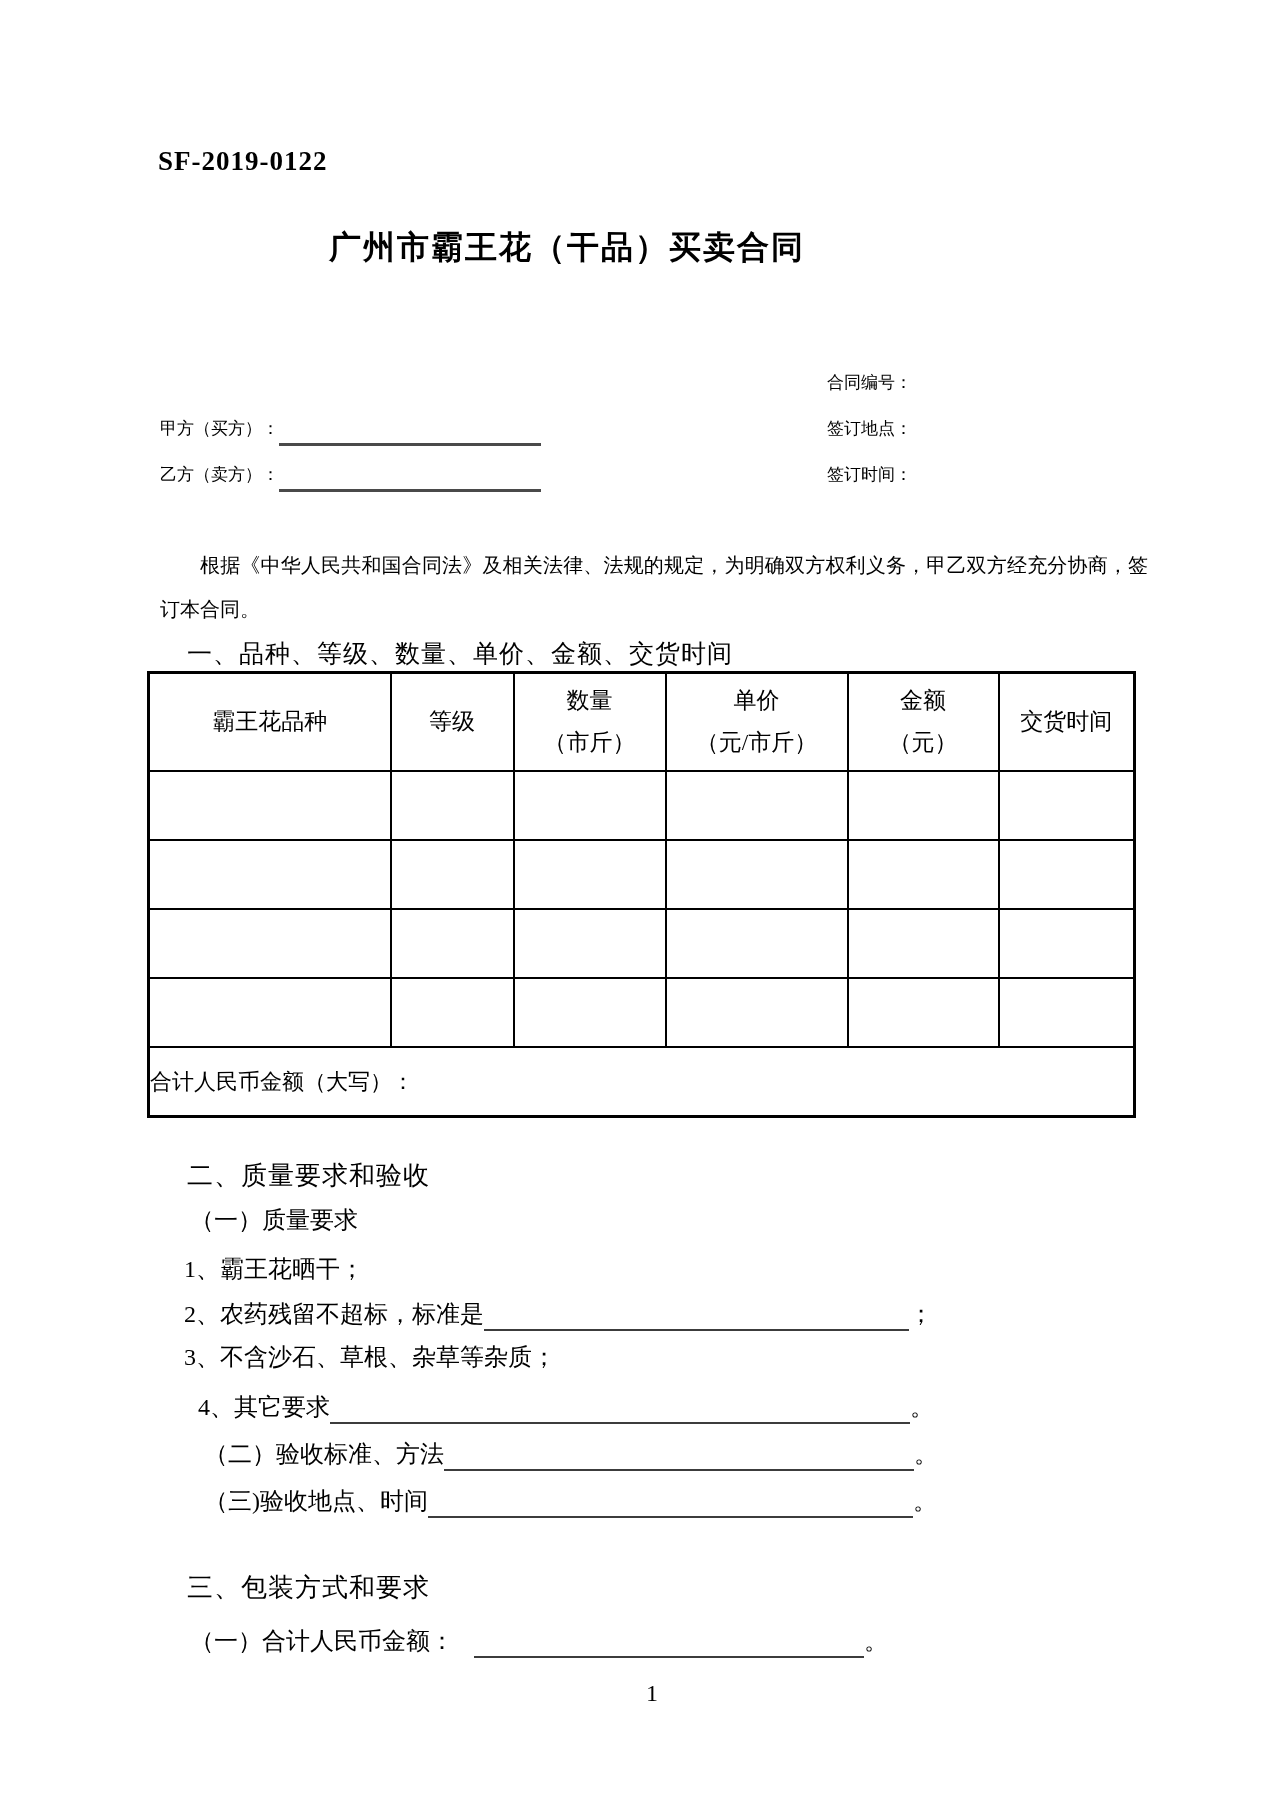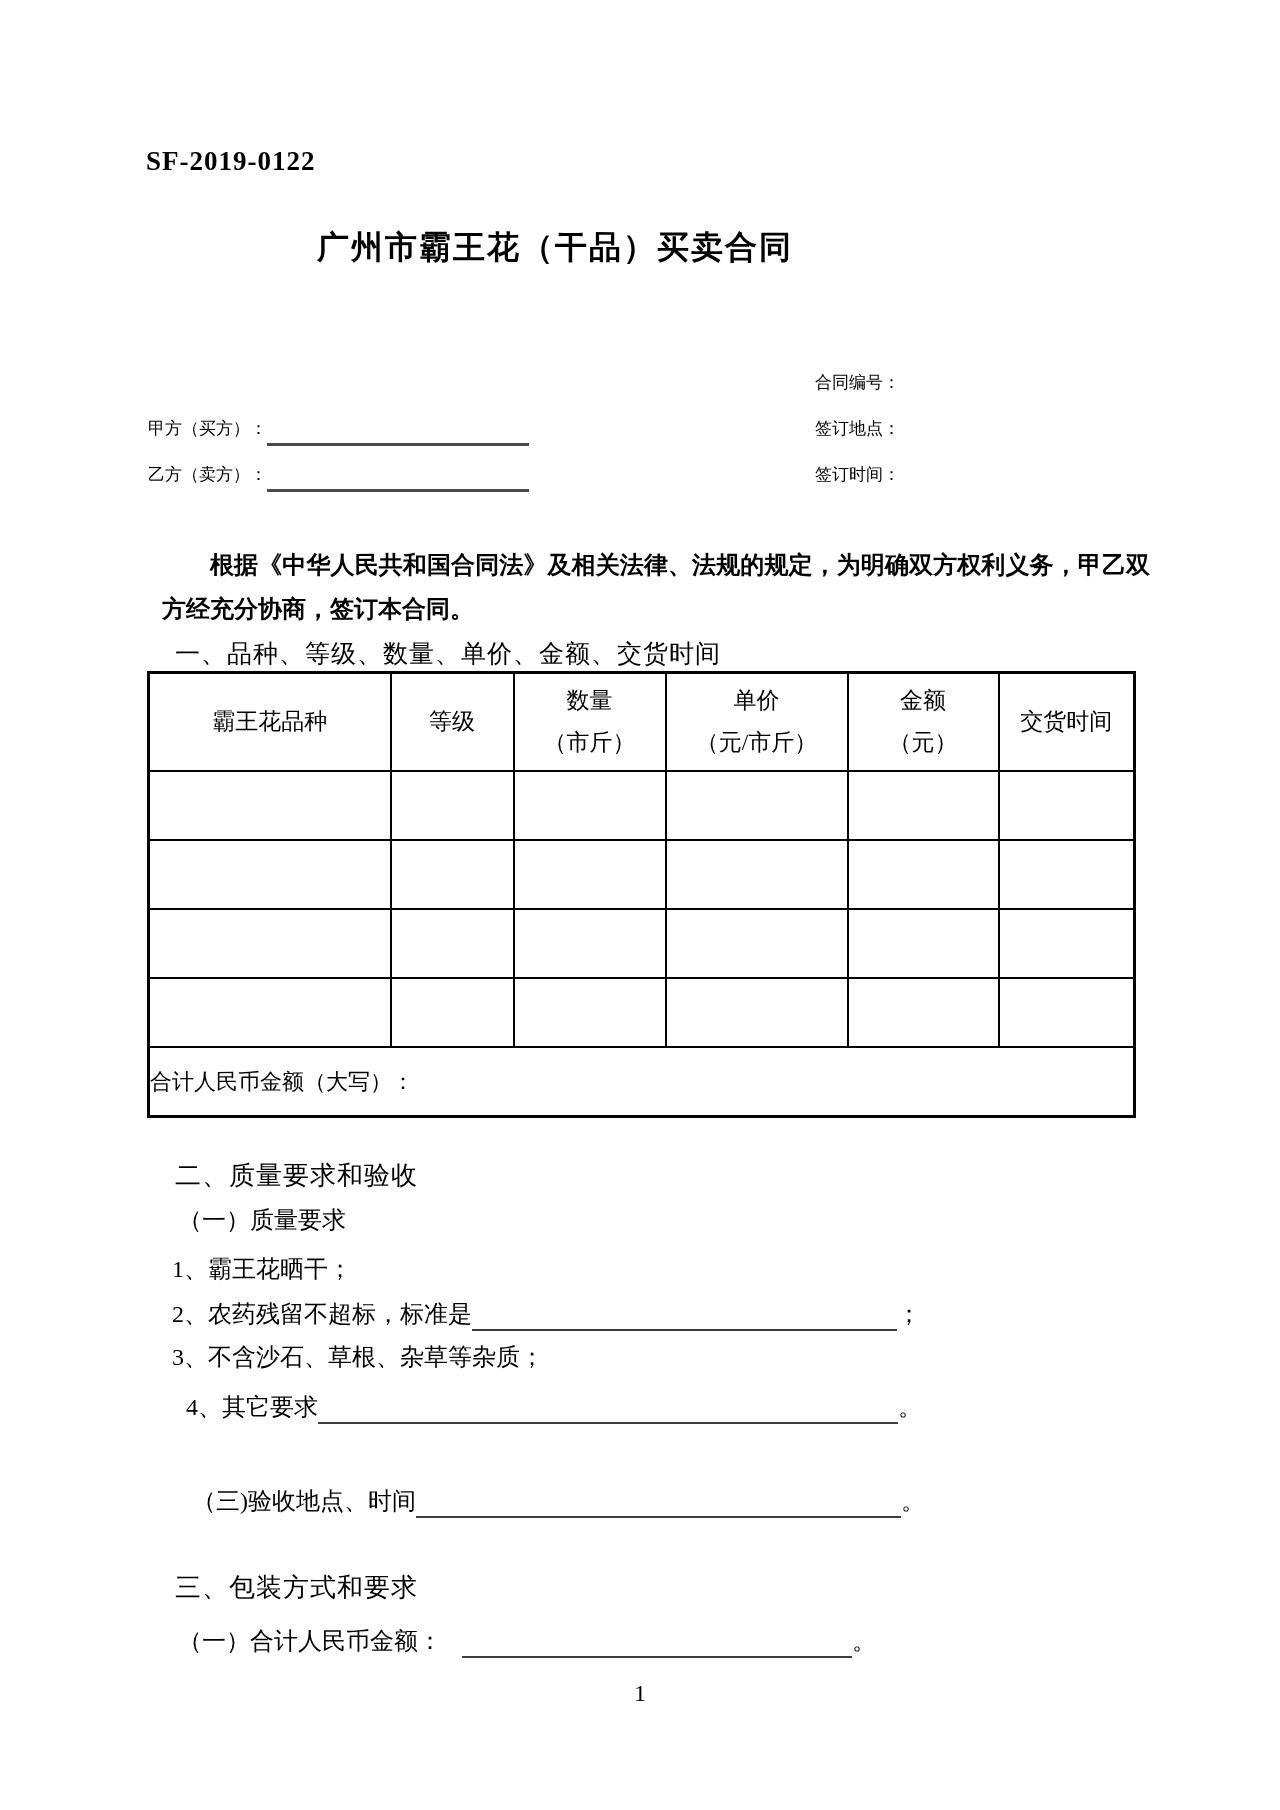--- a/index.html
+++ b/index.html
@@ -5,28 +5,28 @@
   html,body{margin:0;padding:0;background:#888;}
   .page{
     position:relative;
     width:1280px;height:1810px;
     margin:0 auto;
     background:#ffffff;
     font-family:"Liberation Serif","DejaVu Serif",serif;
     color:#000;
     overflow:hidden;
   }
-  .abs{position:absolute;}
+  .abs{position:absolute;margin-left:12px;}
   .sans{font-family:Liberation Sans, sans-serif;}
   .doc-code{left:146px;top:146px;font-size:27px;font-weight:bold;letter-spacing:1px;}
   .doc-title{left:0;top:226px;width:1110px;text-align:center;font-size:32px;font-weight:bold;letter-spacing:2px;font-family:"Liberation Sans","DejaVu Sans",sans-serif;}
   .fld{font-size:17px;line-height:34px;white-space:nowrap;}
   .blank{display:inline-block;border-bottom:2px solid #3c3c3c;height:28px;vertical-align:bottom;}
   .blank.thick{border-bottom-width:3px;border-bottom-color:#4a4a4a;}
-  .preamble{left:162px;top:543px;width:988px;font-size:24px;line-height:44px;text-align:justify;text-indent:2em;font-weight:bold;}
+  .preamble{left:148px;top:543px;width:988px;font-size:20px;line-height:44px;text-align:justify;text-indent:2em;}
   .h1line{left:175px;top:637px;font-size:25px;letter-spacing:1px;}
   .h2line{left:175px;top:1158px;font-size:26px;letter-spacing:1px;}
   .h3line{left:175px;top:1570px;font-size:26px;letter-spacing:1px;}
   table.goods{
     position:absolute;left:147px;top:671px;
     width:986px;border-collapse:collapse;table-layout:fixed;
     border:3px solid #000;
   }
   table.goods th,table.goods td{border:2px solid #000;padding:0;}
   table.goods th{font-weight:normal;font-size:23px;height:96px;vertical-align:middle;text-align:center;}
@@ -166,20 +166,23 @@
   <div class="abs line" style="left:172px;top:1297px;">
     <span>2、农药残留不超标，标准是</span><span class="blank" style="width:425px;"></span><span>；</span>
   </div>
 
   <div class="abs line" style="left:172px;top:1340px;">3、不含沙石、草根、杂草等杂质；</div>
 
   <div class="abs line" style="left:186px;top:1390px;">
     <span>4、其它要求</span><span class="blank" style="width:580px;"></span><span>。</span>
   </div>
 
+  <div class="abs line" style="left:192px;top:1437px;">
+    <span>（二）验收标准、方法</span><span class="blank" style="width:470px;"></span><span>。</span>
+  </div>
 
   <div class="abs line" style="left:192px;top:1484px;">
     <span>（三)验收地点、时间</span><span class="blank" style="width:485px;"></span><span>。</span>
   </div>
 
   <div class="abs h3line sans">三、包装方式和要求</div>
 
   <div class="abs line" style="left:178px;top:1624px;">
     <span>（一）合计人民币金额：</span><span class="blank" style="width:390px;margin-left:20px;"></span><span>。</span>
   </div>

